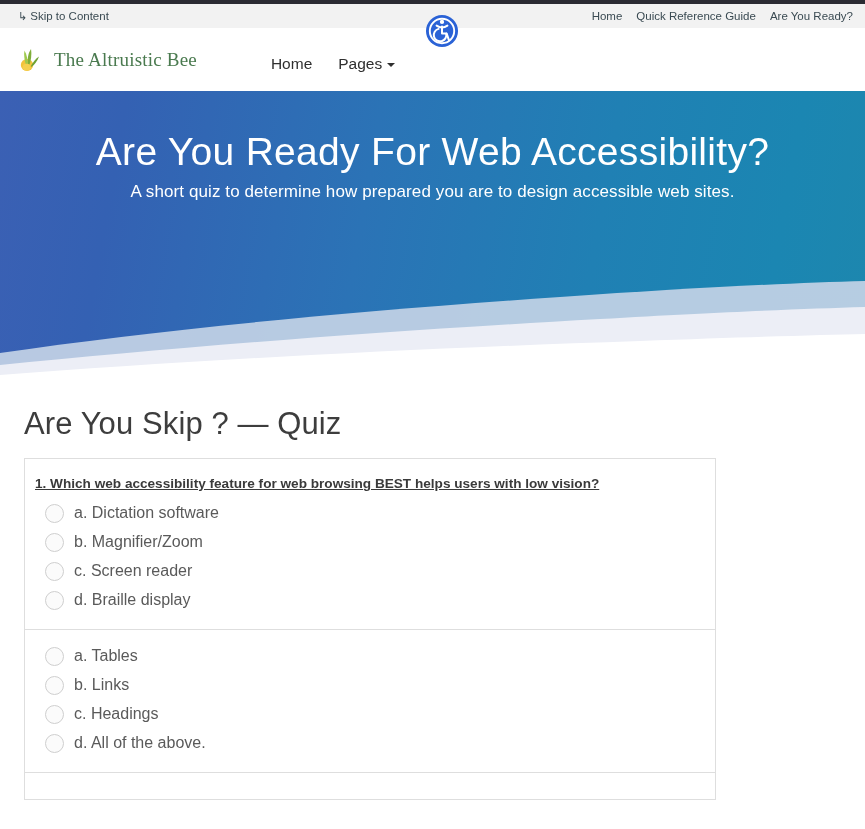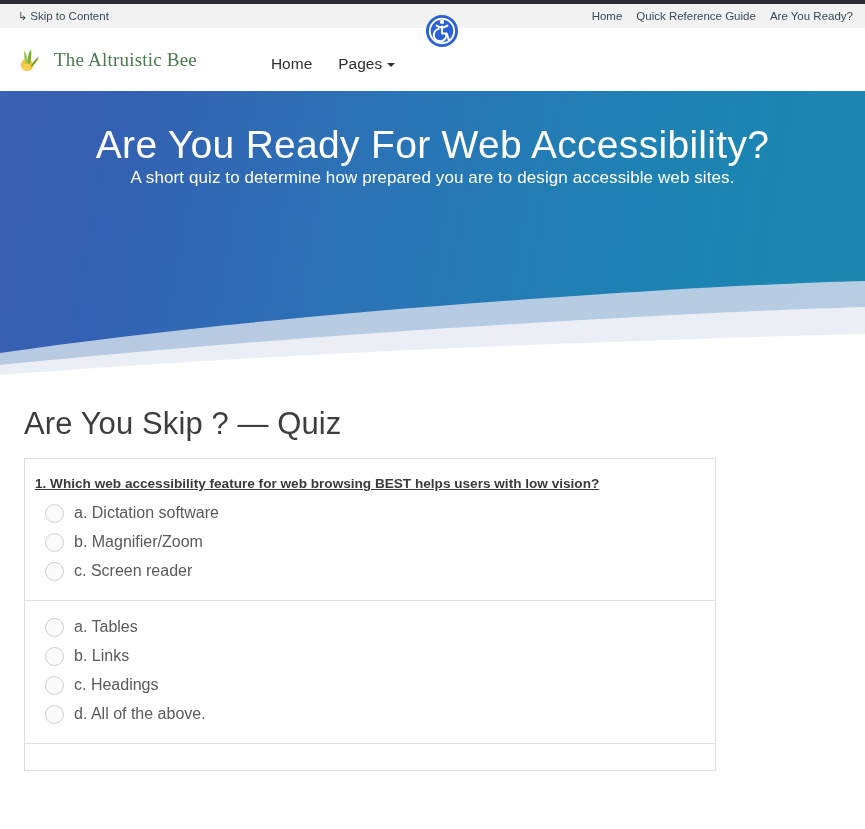--- a/index.html
+++ b/index.html
@@ -121,21 +121,21 @@
     overflow: hidden;
     background: linear-gradient(100deg, #3b60b4 0%, #3461b3 14%, #2b73b6 42%, #2080b4 68%, #1b86b2 88%, #1d87ae 100%);
   }
   .hero-inner {
     position: relative;
     z-index: 2;
     text-align: center;
     padding-top: 32px;
   }
   .hero-title {
-    margin: 0;
+    margin: 7px;
     color: #ffffff;
     font-size: 39px;
     font-weight: 400;
     letter-spacing: .3px;
     line-height: 1.15;
   }
   .hero-sub {
     margin: 0 0 0 0;
     color: #ffffff;
     font-size: 17px;
@@ -281,20 +281,24 @@
           <span class="option-label">a. Dictation software</span>
         </li>
         <li class="option-row">
           <span class="radio"></span>
           <span class="option-label">b. Magnifier/Zoom</span>
         </li>
         <li class="option-row">
           <span class="radio"></span>
           <span class="option-label">c. Screen reader</span>
         </li>
+        <li class="option-row">
+          <span class="radio"></span>
+          <span class="option-label">d. Braille display</span>
+        </li>
       </ul>
     </section>
 
     <section class="question-block">
       <ul class="options">
         <li class="option-row">
           <span class="radio"></span>
           <span class="option-label">a. Tables</span>
         </li>
         <li class="option-row">

